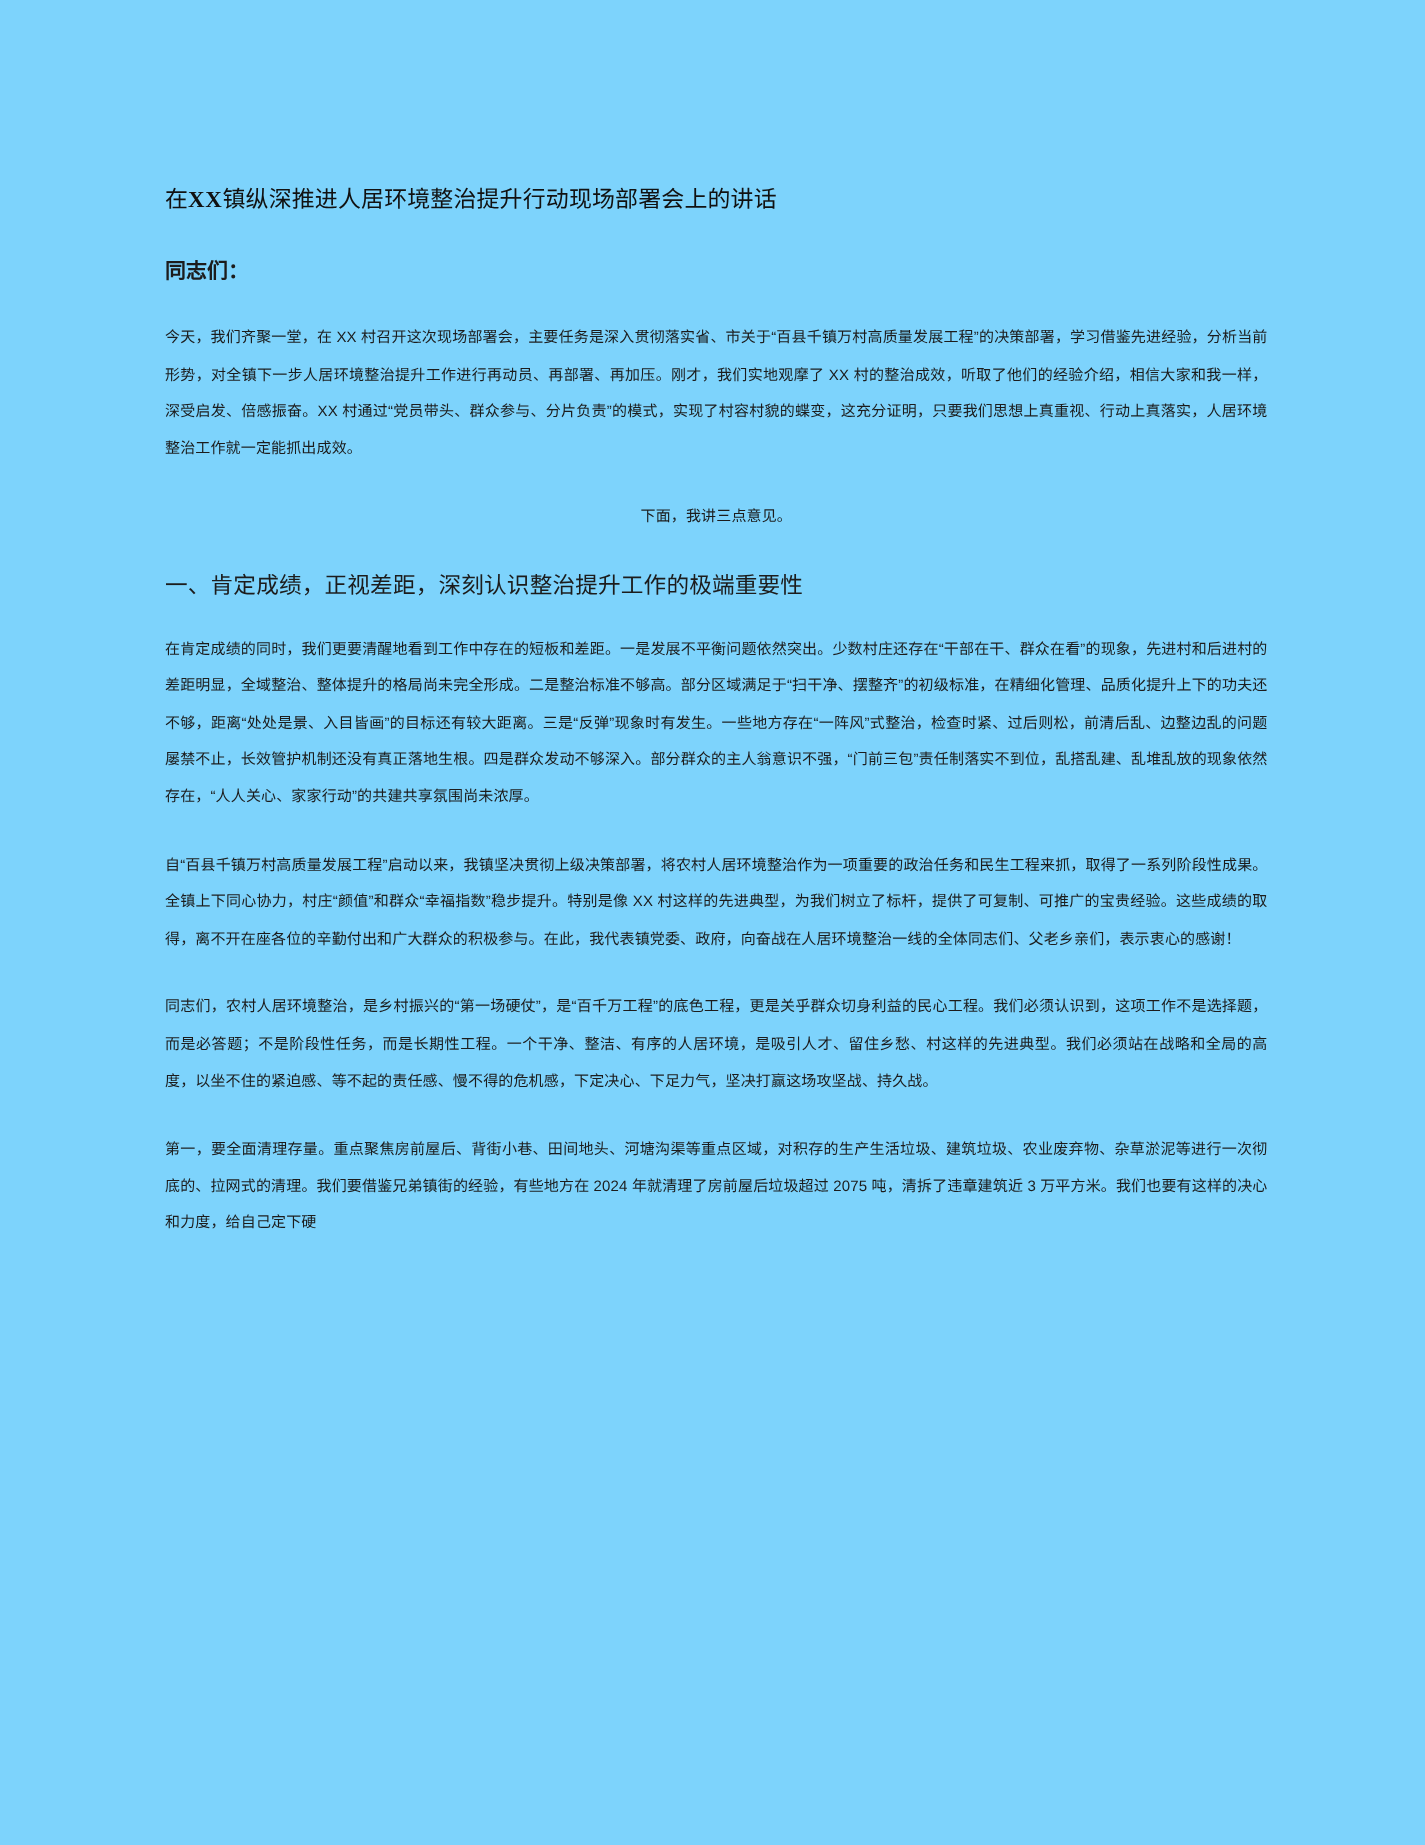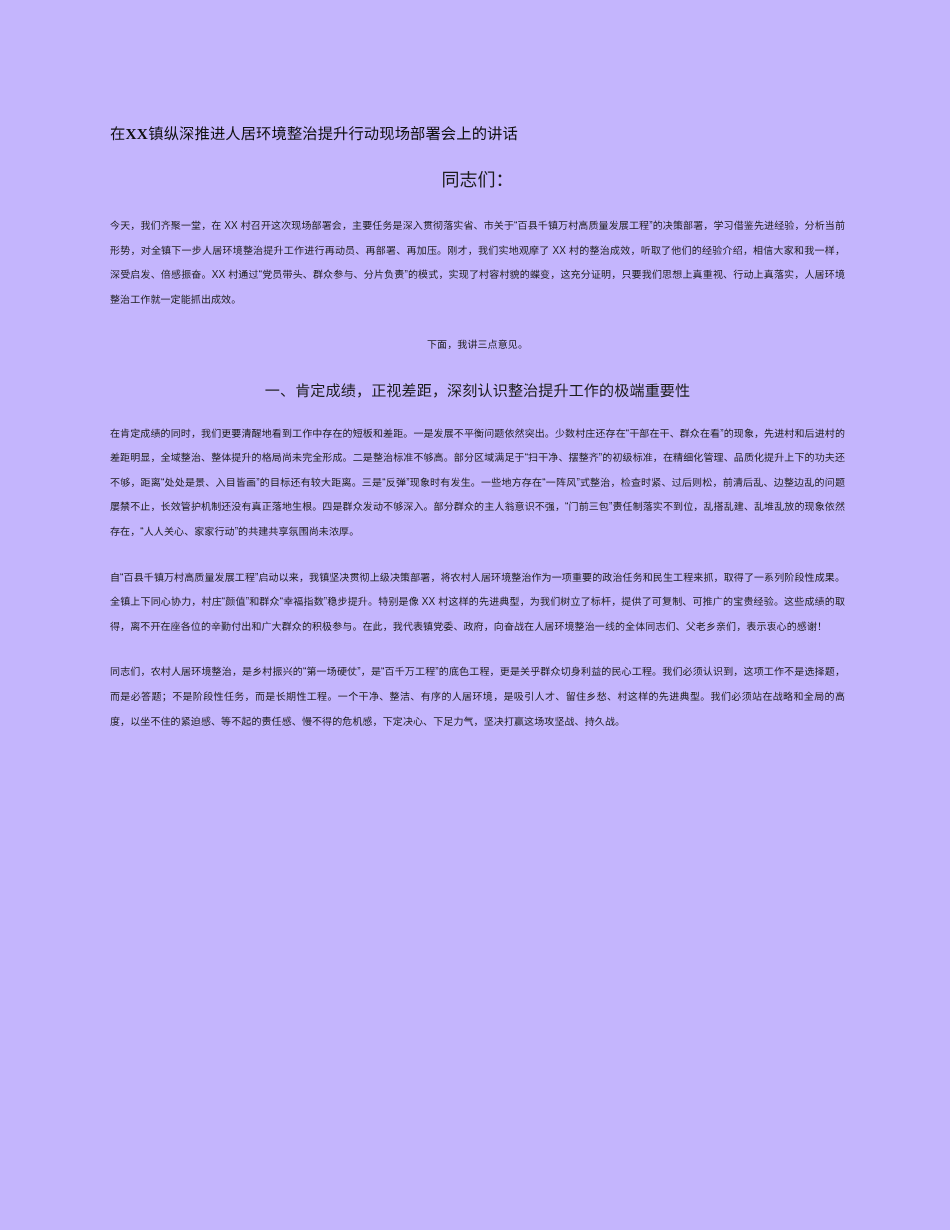--- a/index.html
+++ b/index.html
@@ -9,21 +9,21 @@
     background: #ffffff;
   }
   body {
     font-family: "Liberation Sans", "DejaVu Sans", sans-serif;
     color: #1a1a1a;
   }
   #page {
     position: relative;
     width: 950px;
     height: 1230px;
-    background: #c4b5fd;
+    background: #7dd3fc;
     overflow: hidden;
     box-sizing: border-box;
   }
   #doc-body {
     position: absolute;
     left: 110px;
     top: 122px;
     width: 735px;
   }
   .blk {
@@ -49,36 +49,37 @@
     word-break: break-all;
     color: #111111;
   }
   .title-line .xx {
     font-family: "Liberation Serif", "DejaVu Serif", serif;
     font-weight: 700;
     letter-spacing: 0.4px;
   }
 
   .salutation {
-    font-size: 18px;
+    font-size: 14px;
     line-height: 24px;
     margin-bottom: 22px;
-    text-align: center;
+    text-align: left;
     color: #1c1c1c;
+    font-weight: bold;
   }
 
   .short-line {
     text-align: center;
   }
 
   .heading {
     font-size: 15.1px;
     line-height: 24.6px;
     margin: 0 0 18px 0;
-    text-align: center;
+    text-align: left;
     letter-spacing: 0.1px;
     color: #1c1c1c;
   }
 
   .gap-lg { margin-bottom: 21px; }
 </style>
 </head>
 <body>
 
 <div id="page">
@@ -95,15 +96,16 @@
     <p class="heading">一、肯定成绩，正视差距，深刻认识整治提升工作的极端重要性</p>
 
     <p class="blk gap-lg">在肯定成绩的同时，我们更要清醒地看到工作中存在的短板和差距。一是发展不平衡问题依然突出。少数村庄还存在“干部在干、群众在看”的现象，先进村和后进村的差距明显，全域整治、整体提升的格局尚未完全形成。二是整治标准不够高。部分区域满足于“扫干净、摆整齐”的初级标准，在精细化管理、品质化提升上下的功夫还不够，距离“处处是景、入目皆画”的目标还有较大距离。三是“反弹”现象时有发生。一些地方存在“一阵风”式整治，检查时紧、过后则松，前清后乱、边整边乱的问题屡禁不止，长效管护机制还没有真正落地生根。四是群众发动不够深入。部分群众的主人翁意识不强，“门前三包”责任制落实不到位，乱搭乱建、乱堆乱放的现象依然存在，“人人关心、家家行动”的共建共享氛围尚未浓厚。</p>
 
     <p class="blk gap-lg">自“百县千镇万村高质量发展工程”启动以来，我镇坚决贯彻上级决策部署，将农村人居环境整治作为一项重要的政治任务和民生工程来抓，取得了一系列阶段性成果。全镇上下同心协力，村庄“颜值”和群众“幸福指数”稳步提升。特别是像 XX 村这样的先进典型，为我们树立了标杆，提供了可复制、可推广的宝贵经验。这些成绩的取得，离不开在座各位的辛勤付出和广大群众的积极参与。在此，我代表镇党委、政府，向奋战在人居环境整治一线的全体同志们、父老乡亲们，表示衷心的感谢！</p>
 
     <p class="blk gap-lg">同志们，农村人居环境整治，是乡村振兴的“第一场硬仗”，是“百千万工程”的底色工程，更是关乎群众切身利益的民心工程。我们必须认识到，这项工作不是选择题，而是必答题；不是阶段性任务，而是长期性工程。一个干净、整洁、有序的人居环境，是吸引人才、留住乡愁、村这样的先进典型。我们必须站在战略和全局的高度，以坐不住的紧迫感、等不起的责任感、慢不得的危机感，下定决心、下足力气，坚决打赢这场攻坚战、持久战。</p>
 
 
 
+    <p class="blk">第一，要全面清理存量。重点聚焦房前屋后、背街小巷、田间地头、河塘沟渠等重点区域，对积存的生产生活垃圾、建筑垃圾、农业废弃物、杂草淤泥等进行一次彻底的、拉网式的清理。我们要借鉴兄弟镇街的经验，有些地方在 2024 年就清理了房前屋后垃圾超过 2075 吨，清拆了违章建筑近 3 万平方米。我们也要有这样的决心和力度，给自己定下硬</p>
 
   </div>
 </div>
 
 </body></html>

